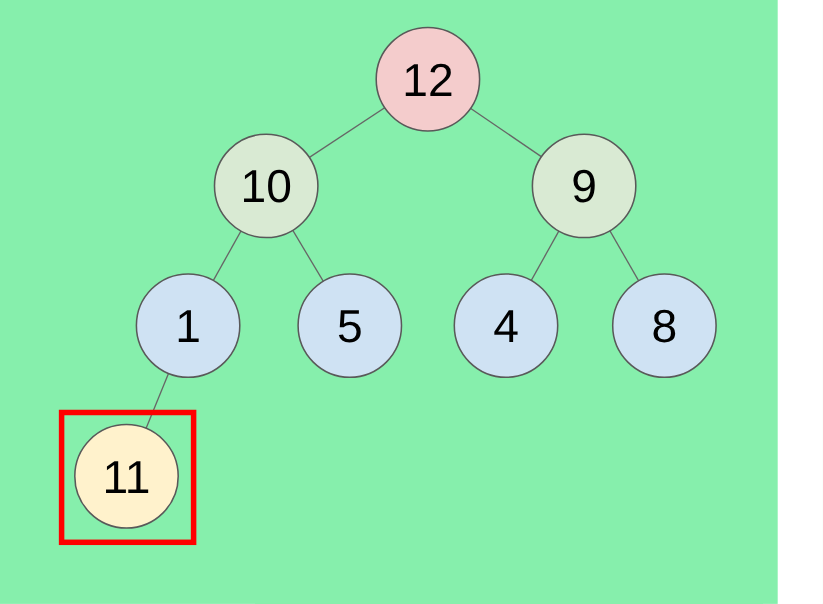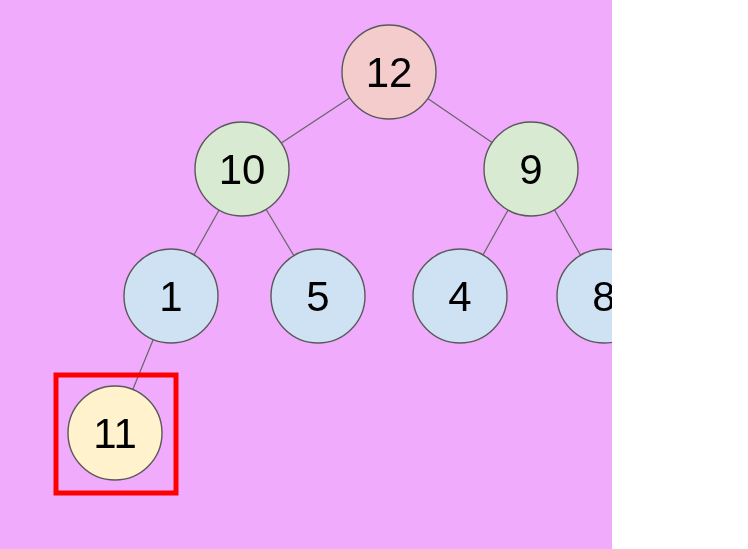--- a/index.html
+++ b/index.html
@@ -3,23 +3,23 @@
 <meta charset="utf-8">
 <style>
   html, body {
     margin: 0;
     padding: 0;
     background: #ffffff;
     font-family: "Liberation Sans", sans-serif;
   }
   #stage {
     position: relative;
-    width: 612px;
+    width: 707px;
     height: 549px;
-    background: #f0abfc;
+    background: #86efac;
     overflow: hidden;
   }
   svg { display: block; }
   .edge {
     stroke: #666666;
     stroke-width: 1.2;
     fill: none;
   }
   .node-circle {
     stroke: #595959;

